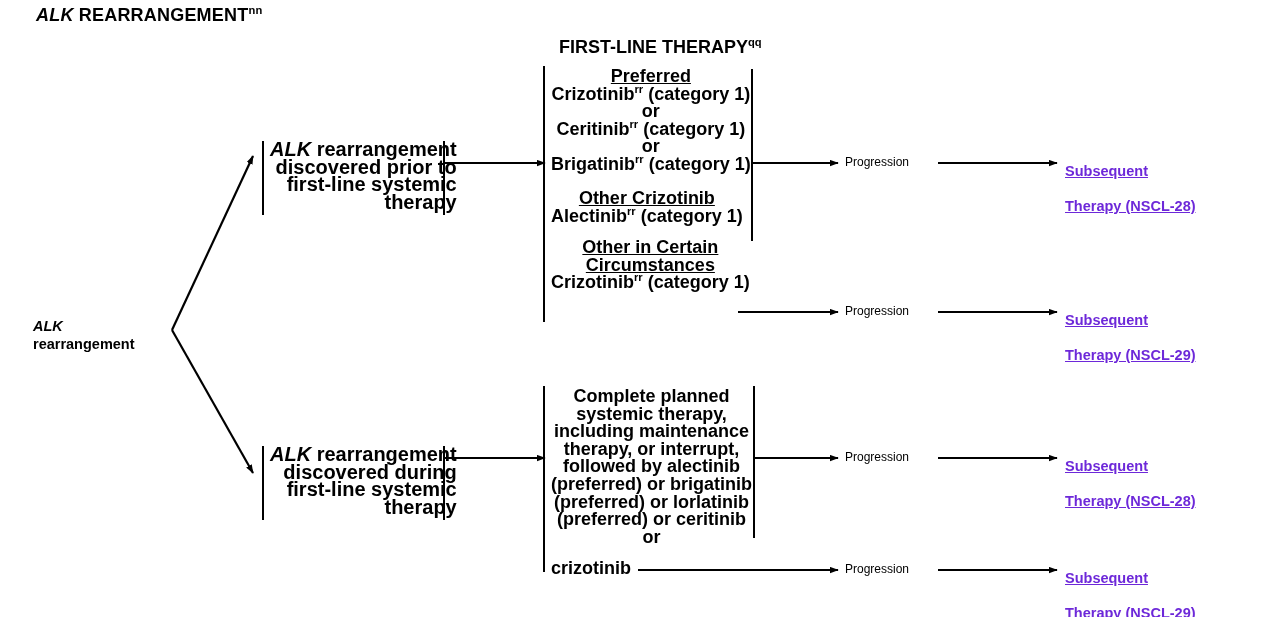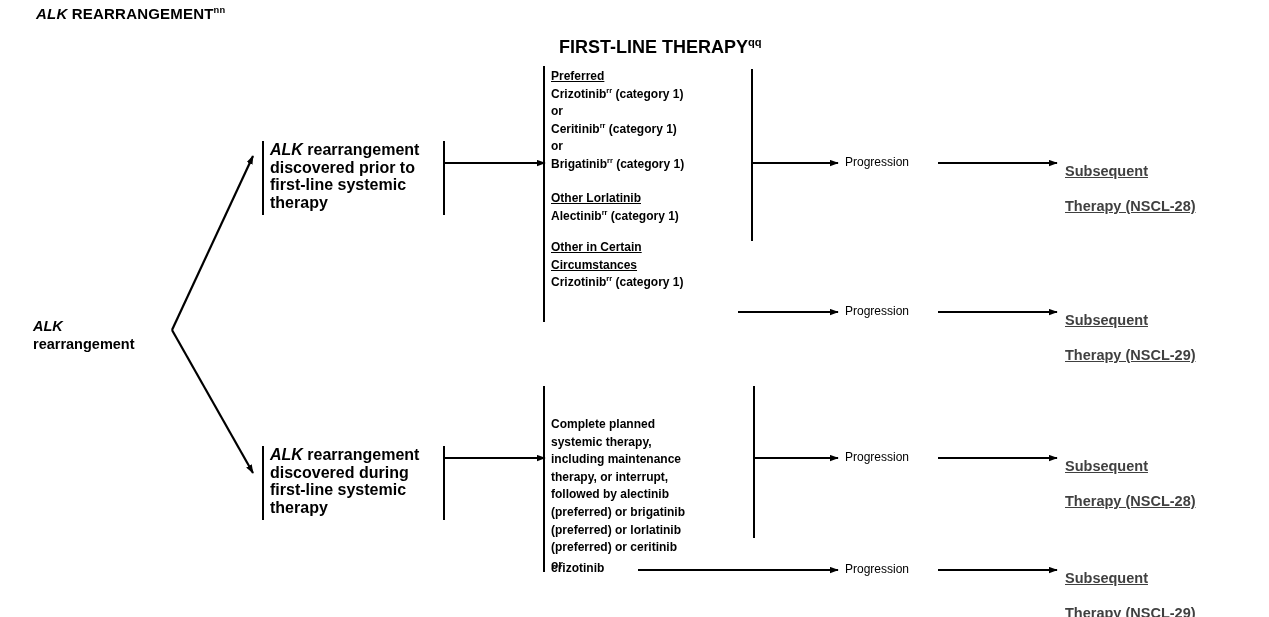--- a/index.html
+++ b/index.html
@@ -13,21 +13,21 @@
     position: relative;
     font-family: "Liberation Sans", sans-serif;
     color: #000000;
     overflow: hidden;
   }
   .abs { position: absolute; }
 
   .page-title {
     left: 36px;
     top: 5px;
-    font-size: 15px;
+    font-size: 18px;
     font-weight: bold;
     letter-spacing: 0.2px;
     white-space: nowrap;
   }
   .page-title .gene { font-style: italic; }
   sup {
     font-size: 0.62em;
     vertical-align: super;
     line-height: 0;
     font-weight: bold;
@@ -35,58 +35,59 @@
 
   .col-header {
     left: 559px;
     top: 37px;
     font-size: 18px;
     font-weight: bold;
     white-space: nowrap;
   }
 
   .node-text {
-    font-size: 16px;
+    font-size: 20px;
     font-weight: bold;
     line-height: 17.6px;
     white-space: pre-line;
+    text-align: right;
   }
   .node-text .gene { font-style: italic; }
 
   .root-node {
     left: 33px;
     top: 318px;
     font-size: 14.5px;
     font-weight: bold;
     line-height: 17.6px;
   }
   .root-node .gene { font-style: italic; }
 
   .branch-a { left: 270px; top: 141px; }
   .branch-b { left: 270px; top: 446px; }
 
-  .therapy-block { left: 551px; font-size: 12px; font-weight: bold; line-height: 17.6px; }
+  .therapy-block { left: 551px; font-size: 18px; font-weight: bold; line-height: 17.6px; text-align: center; }
   .tb-pref { top: 68px; }
   .tb-other { top: 190px; }
   .tb-useful { top: 239px; }
-  .tb-lower { top: 388px; white-space: pre-line; margin-top: 28px; }
+  .tb-lower { top: 388px; white-space: pre-line; }
 
   .uline { text-decoration: underline; }
 
   .prog {
     font-size: 12px;
     font-weight: normal;
     white-space: nowrap;
   }
 
   .link {
     font-size: 14.5px;
     font-weight: bold;
     line-height: 17.6px;
-    color: #404040;
+    color: #6d28d9;
     text-decoration: underline;
     cursor: pointer;
     white-space: pre-line;
   }
 
   
   .vline { background: #000; width: 2px; }
   svg.ov { position: absolute; left: 0; top: 0; width: 1269px; height: 617px; overflow: visible; }
 </style>
 </head>
@@ -160,21 +161,21 @@
 <div class="abs therapy-block tb-pref">
   <div class="uline">Preferred</div>
   <div><span>Crizotinib</span><sup>rr</sup><span> (category 1)</span></div>
   <div>or</div>
   <div><span>Ceritinib</span><sup>rr</sup><span> (category 1)</span></div>
   <div>or</div>
   <div><span>Brigatinib</span><sup>rr</sup><span> (category 1)</span></div>
 </div>
 
 <div class="abs therapy-block tb-other">
-  <div class="uline">Other Lorlatinib</div>
+  <div class="uline">Other Crizotinib</div>
   <div><span>Alectinib</span><sup>rr</sup><span> (category 1)</span></div>
 </div>
 
 <div class="abs therapy-block tb-useful">
   <div class="uline">Other in Certain </div>
   <div class="uline">Circumstances</div>
   <div><span>Crizotinib</span><sup>rr</sup><span> (category 1)</span></div>
 </div>
 
 <div class="abs therapy-block tb-lower">Complete planned

